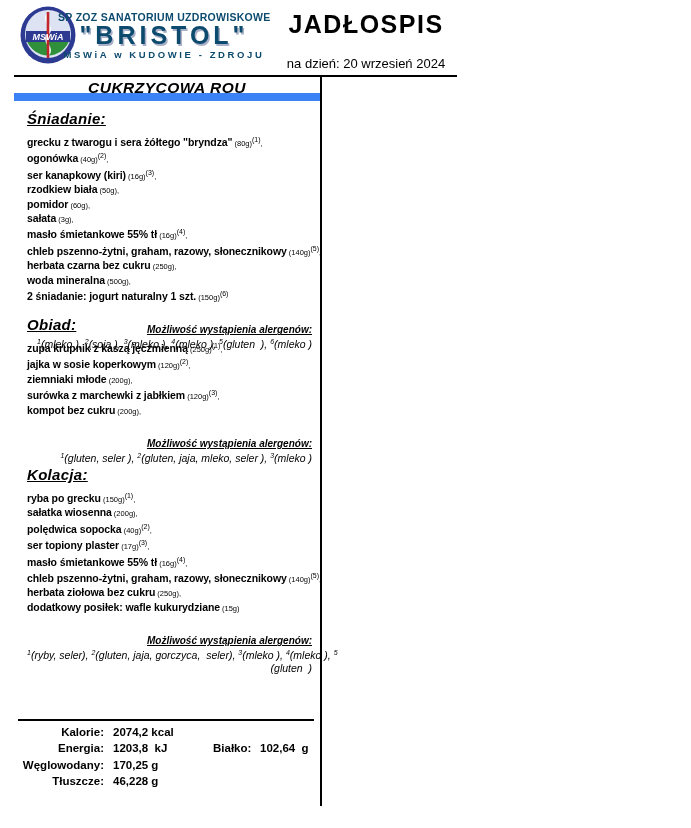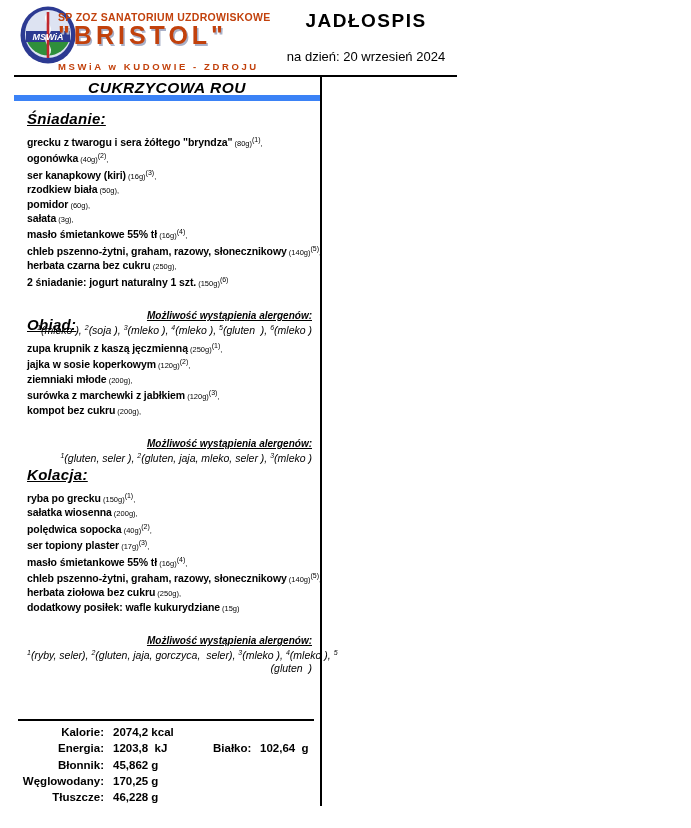--- a/index.html
+++ b/index.html
@@ -3,32 +3,32 @@
 <meta charset="utf-8">
 <style>
   * { margin:0; padding:0; box-sizing:border-box; }
   html,body { background:#ffffff; }
   .page {
     position:relative; width:691px; height:828px; background:#ffffff;
     font-family:"Liberation Sans", sans-serif; color:#000; overflow:hidden;
   }
   
   .logo { position:absolute; left:20px; top:6px; width:56px; height:58px; }
-  .org-block { position:absolute; left:58px; top:11px; width:212px; color:#c2410c; }
+  .org-block { position:absolute; left:58px; top:11px; width:212px; text-align:center; color:#0c4a6e; }
   .org-line1 { font-size:10.5px; font-weight:bold; letter-spacing:0.3px; white-space:nowrap; }
   .org-name  { font-size:25px; font-weight:bold; letter-spacing:4px; line-height:25px; white-space:nowrap;
                text-shadow:1.5px 1.5px 0 #a9b0c8; }
-  .org-line2 { font-size:9.5px; font-weight:bold; letter-spacing:2.6px; margin-top:13px; white-space:nowrap; }
+  .org-line2 { font-size:9.5px; font-weight:bold; letter-spacing:2.6px; margin-top:1px; white-space:nowrap; }
   .right-block { position:absolute; left:270px; top:10px; width:192px; text-align:center; }
-  .doc-title { font-size:19px; font-weight:bold; letter-spacing:1.5px; }
+  .doc-title { font-size:25px; font-weight:bold; letter-spacing:1.5px; }
   .date-line { font-size:13px; font-weight:normal; margin-top:17px; white-space:nowrap; }
   
   .rule-top { position:absolute; left:14px; top:75px; width:443px; height:2px; background:#000; }
   .title-box { position:absolute; left:14px; top:77px; width:306px; height:24px;
-               border-bottom:6px solid #3b82f6; text-align:center; }
+               border-bottom:8px solid #3b82f6; text-align:center; }
   .diet-title { font-size:15.5px; font-weight:bold; font-style:italic; letter-spacing:0.5px; line-height:22px; }
   .vline { position:absolute; left:320px; top:75px; width:2px; height:731px; background:#000; }
   
   .menu-section { position:absolute; left:27px; width:285px; }
   .sec-sniadanie { top:110px; }
   .sec-obiad    { top:316px; }
   .sec-kolacja  { top:466px; }
   .sec-heading { font-size:15px; font-weight:bold; font-style:italic; text-decoration:underline;
                  letter-spacing:0.3px; }
   .sec-items { margin-top:7px; }
@@ -87,20 +87,21 @@
     <div class="sec-items">
         <div class="item"><span class="iname">grecku z twarogu i sera żółtego "bryndza"</span><span class="gram">&nbsp;(80g)</span><span class="isup">(1)</span><span class="gram">,</span></div>
         <div class="item"><span class="iname">ogonówka</span><span class="gram">&nbsp;(40g)</span><span class="isup">(2)</span><span class="gram">,</span></div>
         <div class="item"><span class="iname">ser kanapkowy (kiri)</span><span class="gram">&nbsp;(16g)</span><span class="isup">(3)</span><span class="gram">,</span></div>
         <div class="item"><span class="iname">rzodkiew biała</span><span class="gram">&nbsp;(50g)</span><span class="gram">,</span></div>
         <div class="item"><span class="iname">pomidor</span><span class="gram">&nbsp;(60g)</span><span class="gram">,</span></div>
         <div class="item"><span class="iname">sałata</span><span class="gram">&nbsp;(3g)</span><span class="gram">,</span></div>
         <div class="item"><span class="iname">masło śmietankowe 55% tł</span><span class="gram">&nbsp;(16g)</span><span class="isup">(4)</span><span class="gram">,</span></div>
         <div class="item"><span class="iname">chleb pszenno-żytni, graham, razowy, słonecznikowy</span><span class="gram">&nbsp;(140g)</span><span class="isup">(5)</span><span class="gram">,</span></div>
         <div class="item"><span class="iname">herbata czarna bez cukru</span><span class="gram">&nbsp;(250g)</span><span class="gram">,</span></div>
+        <div class="item"><span class="iname">woda mineralna</span><span class="gram">&nbsp;(500g)</span><span class="gram">,</span></div>
         <div class="item"><span class="iname">2 śniadanie: jogurt naturalny 1 szt.</span><span class="gram">&nbsp;(150g)</span><span class="isup">(6)</span></div>
       </div>
     <div class="allergen-heading">Możliwość wystąpienia alergenów:</div>
     <div class="allergen-lines">
         <div class="allergen-line"><span class="isup">1</span>(mleko ), <span class="isup">2</span>(soja ), <span class="isup">3</span>(mleko ), <span class="isup">4</span>(mleko ), <span class="isup">5</span>(gluten  ), <span class="isup">6</span>(mleko )</div>
       </div>
   </section>
 
   <section class="menu-section sec-obiad">
     <div class="sec-heading">Obiad:</div>
@@ -133,19 +134,18 @@
     <div class="allergen-lines">
         <div class="allergen-line"><span class="isup">1</span>(ryby, seler), <span class="isup">2</span>(gluten, jaja, gorczyca,  seler), <span class="isup">3</span>(mleko ), <span class="isup">4</span>(mleko ), <span class="isup">5</span></div>
         <div class="allergen-line">(gluten  )</div>
       </div>
   </section>
 
   <div class="nutrition">
     <div id="nutrition-rows">
         <div class="nrow"><span class="nlabel">Kalorie:</span><span class="nvalue">2074,2 kcal</span></div>
         <div class="nrow"><span class="nlabel">Energia:</span><span class="nvalue">1203,8  kJ</span><span class="nextra-label">Białko:</span><span class="nextra-value">102,64  g</span></div>
-        <div class="nrow"><span class="nlabel">Błonnik:</span><span class="nvalue">45,862 g</span></div>
         <div class="nrow"><span class="nlabel">Węglowodany:</span><span class="nvalue">170,25 g</span></div>
         <div class="nrow"><span class="nlabel">Tłuszcze:</span><span class="nvalue">46,228 g</span></div>
       </div>
   </div>
 
 </div>
 
 </body></html>

